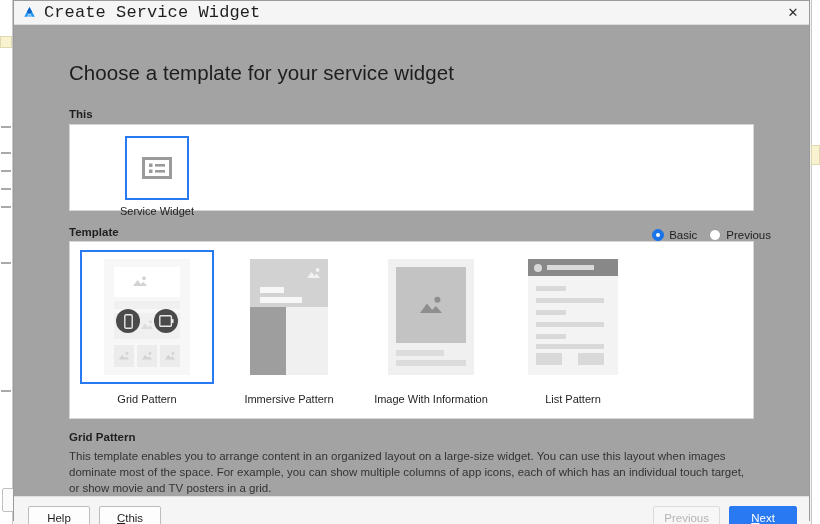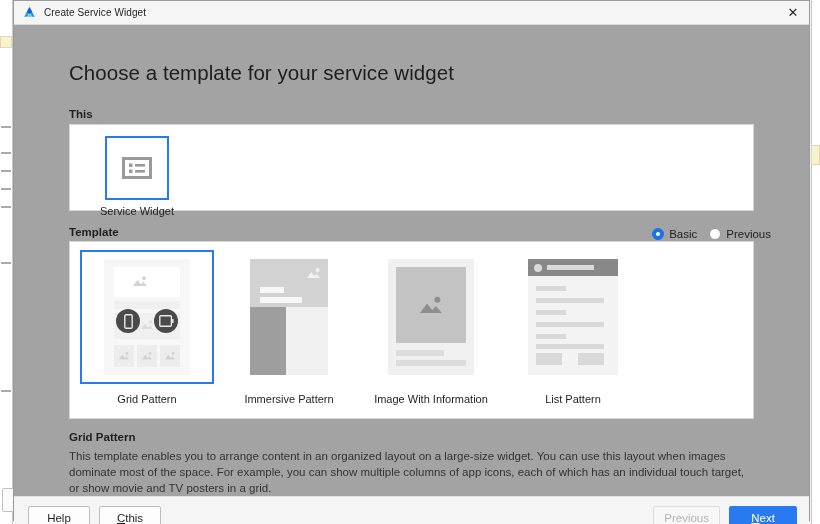--- a/index.html
+++ b/index.html
@@ -48,21 +48,21 @@
   #titlebar {
     height: 23px; flex: none;
     background: #f5f5f5;
     border-bottom: 1px solid #dcdcdc;
     display: flex; align-items: center;
     padding: 0 0 0 8px;
     position: relative;
   }
   #app-logo { width: 15px; height: 15px; flex: none; margin-right: 7px; }
   #title-text {
-    font-size: 10px; color: #1f1f1f; letter-spacing: .1px;
+    font-size: 17px; color: #1f1f1f; letter-spacing: .1px; font-family: Liberation Mono, monospace;
   }
   #close-btn {
     position: absolute; right: 0; top: 0;
     width: 32px; height: 22px;
     display: flex; align-items: center; justify-content: center;
     font-size: 13px; color: #2b2b2b; cursor: default;
     font-family: "DejaVu Sans", sans-serif;
   }
 
   
@@ -78,35 +78,35 @@
     margin: 36px 0 0 23px;
     font-weight: 400; letter-spacing: .05px;
   }
 
   .section-label {
     font-size: 11.5px; font-weight: bold; color: #1f1f1f;
     margin: 0 0 4px 23px;
   }
   #type-label  { margin-top: 23px; }
   #template-label-row {
-    display: flex; justify-content: space-between;
+    display: flex; align-items: flex-end; justify-content: space-between;
     margin-top: 15px; padding: 0 0 0 0;
   }
   #template-label-row .section-label { margin-bottom: 3px; }
 
   .panel {
     background: #ffffff;
     border: 1px solid #d6d6d6;
     margin-left: 23px; margin-right: 23px;
     box-sizing: border-box;
   }
   #type-panel {
     height: 87px;
     display: flex; align-items: flex-start;
-    padding: 11px 0 0 12px;
+    padding: 11px 0 0 32px;
   }
 
   
   #type-card {
     width: 110px; display: flex; flex-direction: column; align-items: center;
     cursor: default;
   }
   #type-card-box {
     width: 64px; height: 64px;
     border: 2px solid #2979f2;

